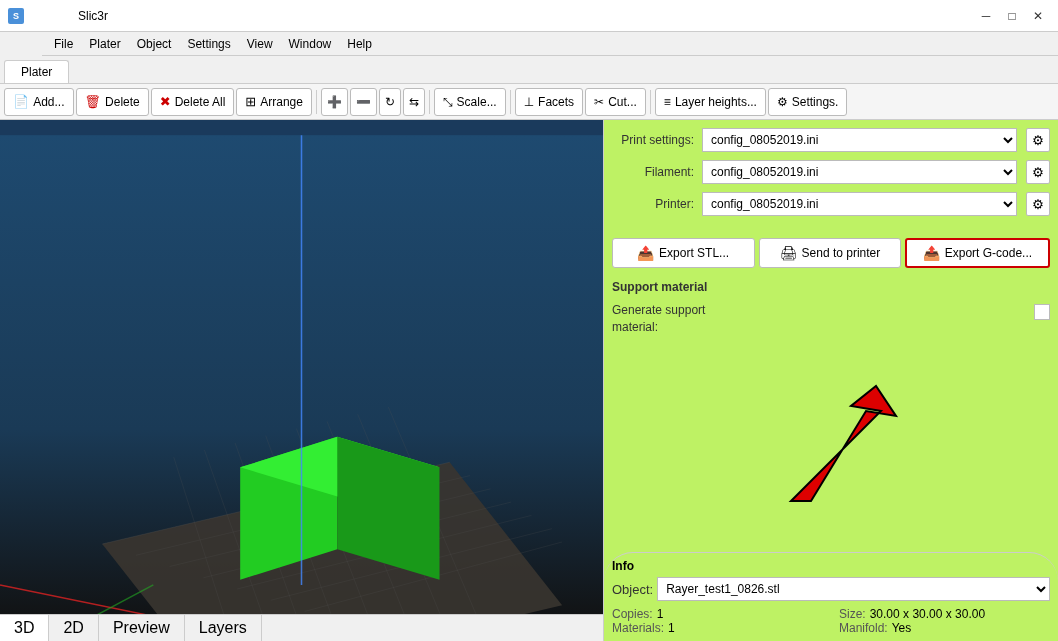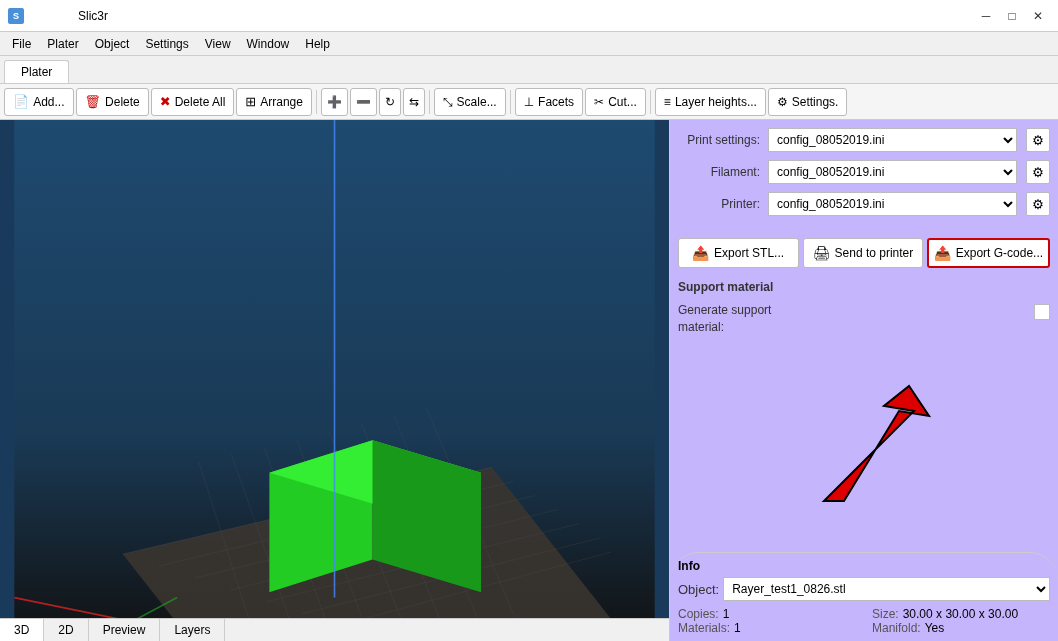--- a/index.html
+++ b/index.html
@@ -7,21 +7,21 @@
 
     
     .title-bar { background: #fff; height: 32px; display: flex; align-items: center; justify-content: space-between; border-bottom: 1px solid #ccc; padding: 0 8px; }
     .title-bar-left { display: flex; align-items: center; gap: 6px; }
     .title-bar-icon { width: 16px; height: 16px; background: #4a90d9; border-radius: 2px; display: flex; align-items: center; justify-content: center; color: #fff; font-size: 9px; font-weight: bold; }
     .title-bar-title { font-size: 12px; margin-left: 48px; }
     .title-bar-controls { display: flex; gap: 2px; }
     .title-bar-btn { width: 24px; height: 20px; background: none; border: none; cursor: pointer; font-size: 12px; display: flex; align-items: center; justify-content: center; color: #333; }
 
     
-    .menu-bar { background: #f0f0f0; height: 24px; display: flex; align-items: center; padding: 0 4px; border-bottom: 1px solid #ccc; }
+    .menu-bar { background: #f0f0f0; height: 24px; display: flex; align-items: center; padding: 0 4px; border-bottom: 1px solid #ccc; margin-left: 42px; }
     .menu-item { padding: 2px 8px; cursor: pointer; font-size: 12px; }
 
     
     .tab-bar { background: #f0f0f0; height: 28px; display: flex; align-items: flex-end; padding: 0 4px; border-bottom: 1px solid #ccc; }
     .tab { padding: 4px 16px; background: #fff; border: 1px solid #ccc; border-bottom: none; font-size: 12px; cursor: pointer; border-radius: 3px 3px 0 0; }
 
     
     .toolbar { background: #f5f5f5; height: 36px; display: flex; align-items: center; padding: 0 4px; gap: 2px; border-bottom: 1px solid #ccc; }
     .toolbar-btn { display: flex; align-items: center; gap: 4px; padding: 3px 8px; background: #fff; border: 1px solid #bbb; border-radius: 3px; cursor: pointer; font-size: 12px; height: 28px; white-space: nowrap; }
     .toolbar-sep { width: 1px; height: 24px; background: #ccc; margin: 0 2px; }
@@ -30,25 +30,25 @@
     .main-content { display: flex; height: calc(641px - 32px - 24px - 28px - 36px); }
 
     
     .viewport-container { flex: 1; position: relative; background: #1a3a5c; overflow: hidden; }
 
     
     .grid-svg { position: absolute; top: 0; left: 0; width: 100%; height: 100%; }
 
     
     .viewport-tabs { position: absolute; bottom: 0; left: 0; display: flex; background: #f0f0f0; border-top: 1px solid #ccc; width: 100%; }
-    .viewport-tab { padding: 4px 14px; border-right: 1px solid #ccc; cursor: pointer; font-size: 12px; }
+    .viewport-tab { padding: 4px 14px; border-right: 1px solid #ccc; cursor: pointer; font-size: 16px; }
     .viewport-tab.active { background: #fff; }
 
     
-    .right-panel { width: 389px; background: #c4b5fd; border-left: 1px solid #ccc; display: flex; flex-direction: column; }
+    .right-panel { width: 455px; background: #bef264; border-left: 1px solid #ccc; display: flex; flex-direction: column; }
     .settings-grid { padding: 8px; }
     .settings-row { display: flex; align-items: center; margin-bottom: 8px; }
     .settings-label { width: 90px; text-align: right; padding-right: 8px; color: #333; font-size: 12px; }
     .settings-dropdown { flex: 1; display: flex; align-items: center; gap: 9px; }
     .dropdown-select { flex: 1; height: 24px; border: 1px solid #bbb; background: #fff; padding: 0 4px; font-size: 12px; cursor: pointer; }
     .gear-btn { width: 24px; height: 24px; background: #fff; border: 1px solid #bbb; cursor: pointer; display: flex; align-items: center; justify-content: center; border-radius: 2px; }
 
     
     .action-row { display: flex; gap: 4px; padding: 6px 8px; }
     .action-btn { flex: 1; height: 30px; display: flex; align-items: center; justify-content: center; gap: 4px; border: 1px solid #bbb; background: #fff; cursor: pointer; font-size: 12px; border-radius: 3px; }

